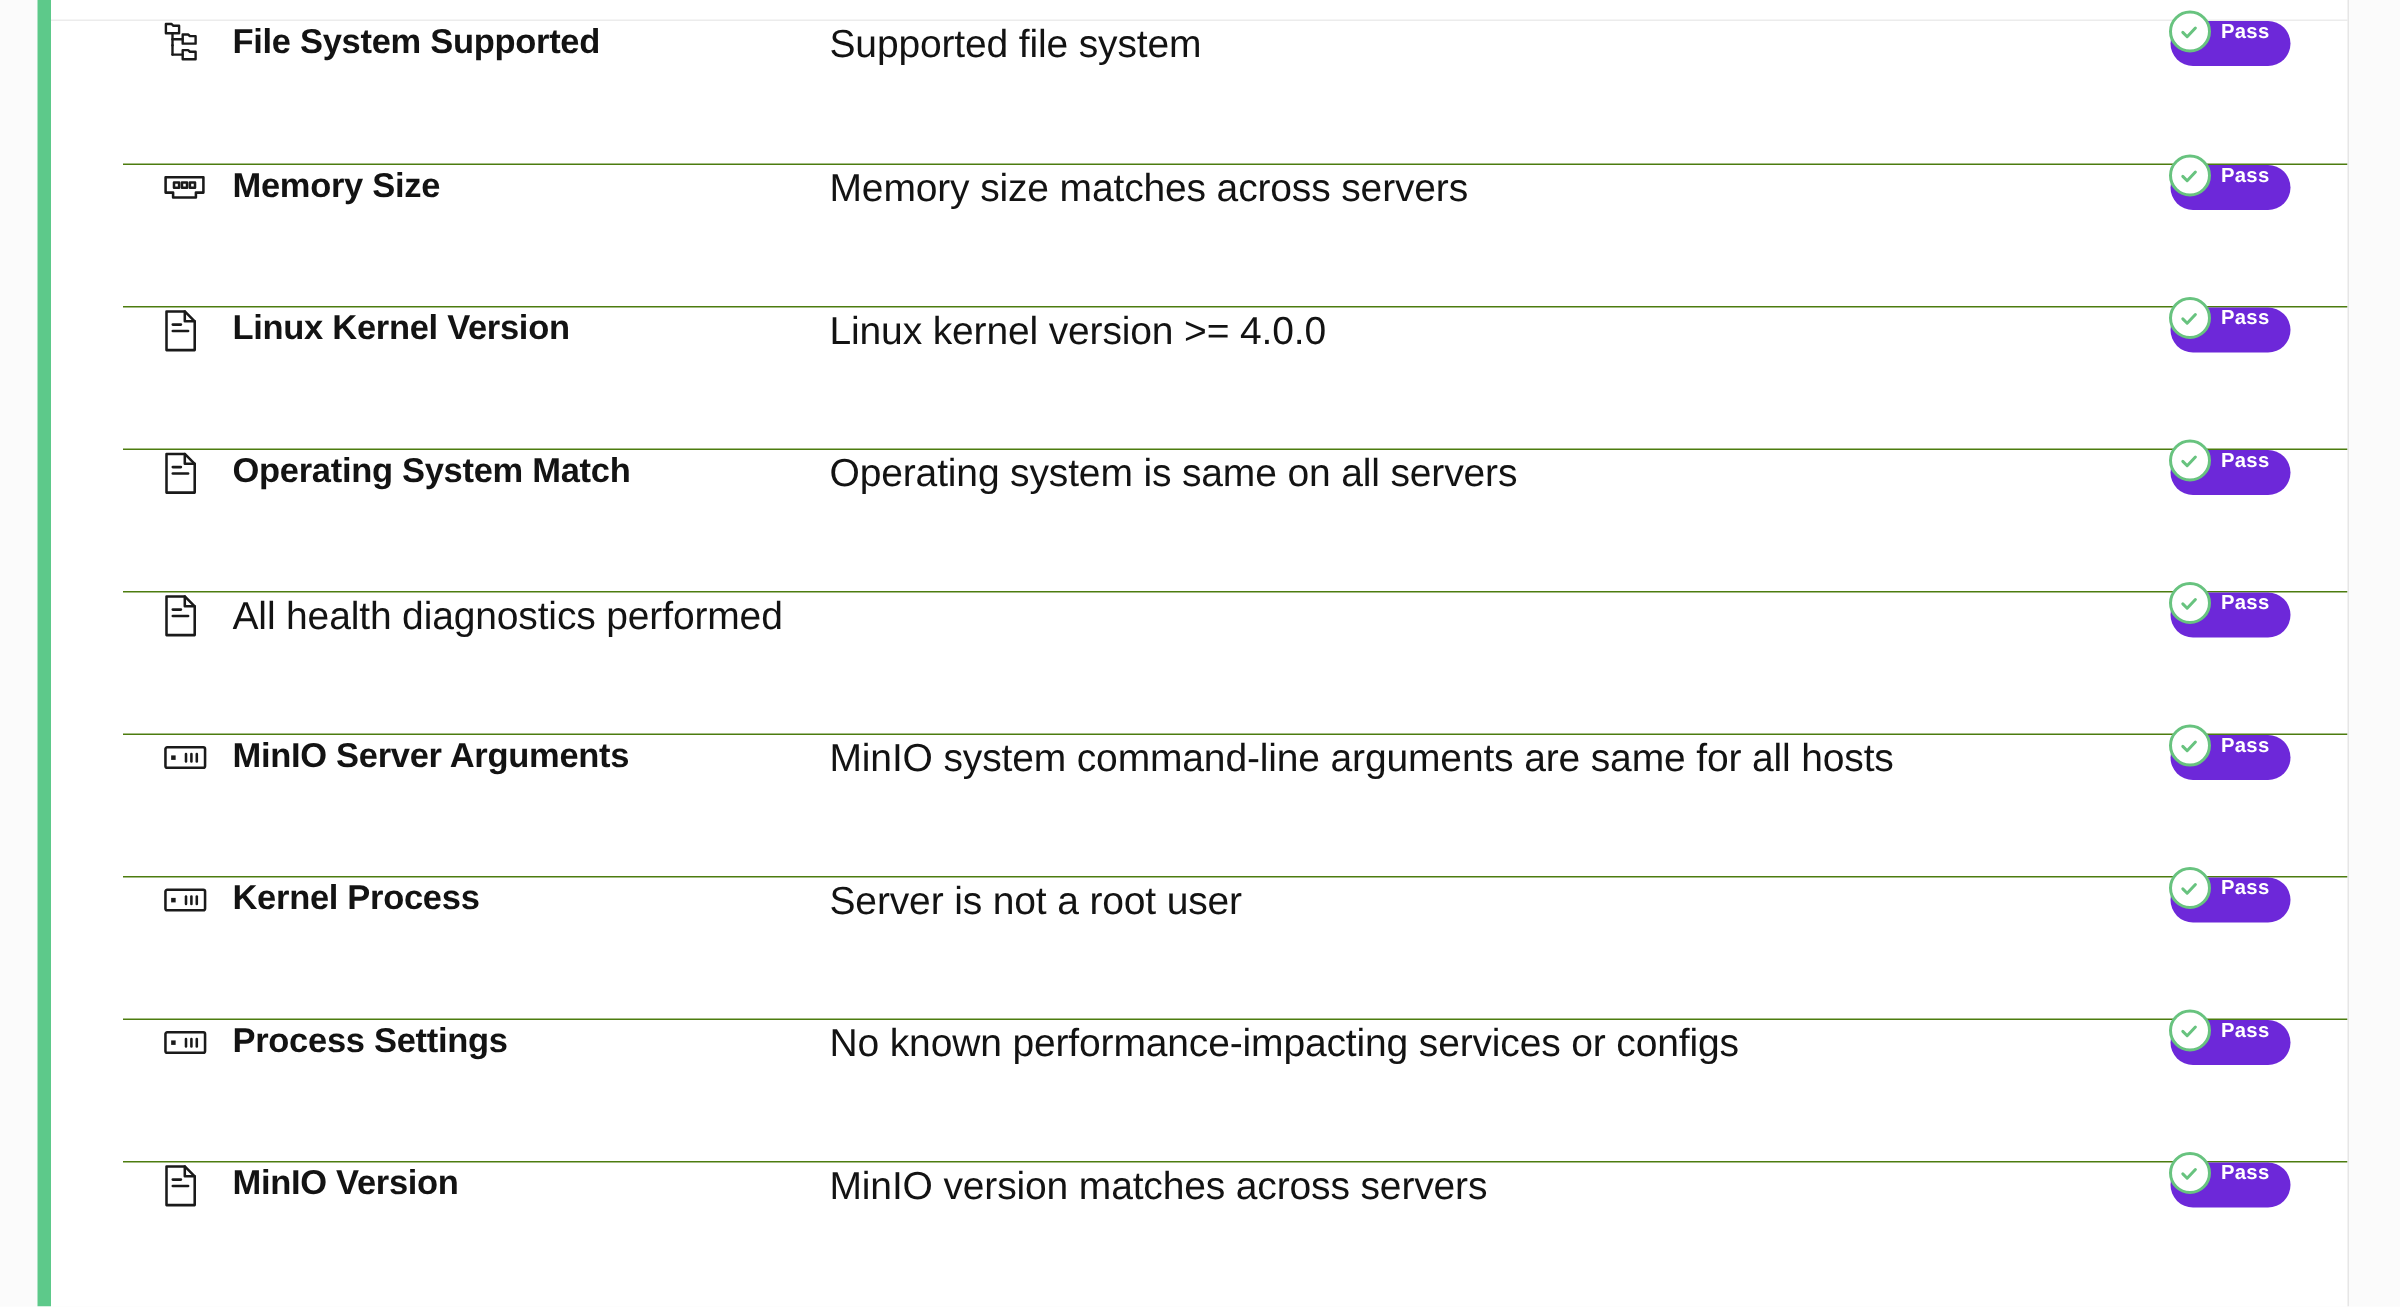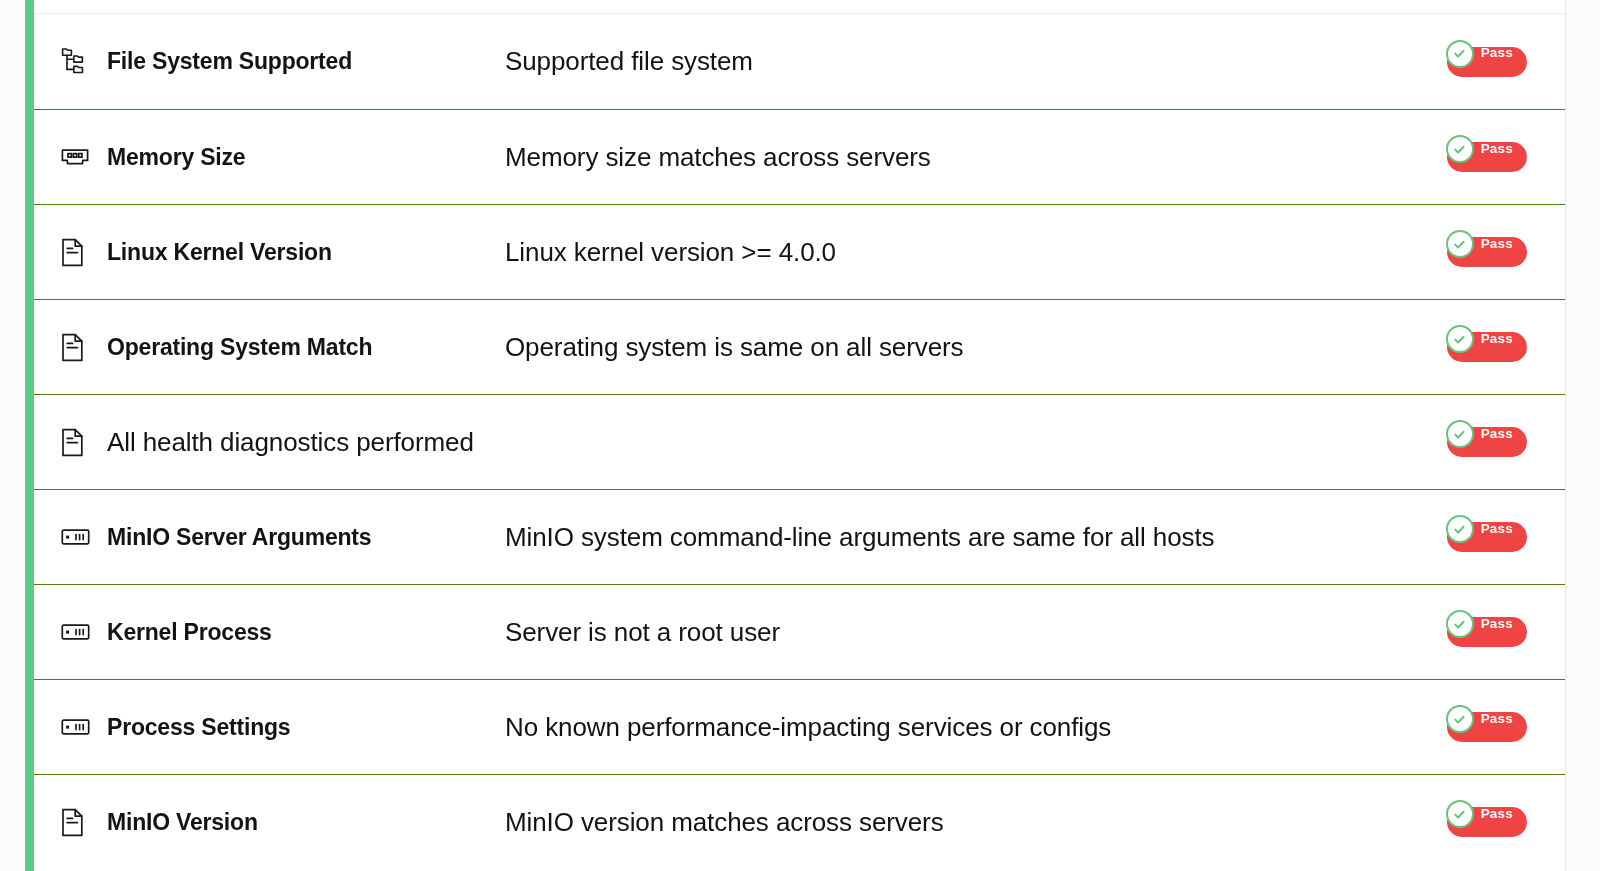--- a/index.html
+++ b/index.html
@@ -69,24 +69,24 @@
     right: 0;
     height: 1px;
     background: #ececec;
   }
 
   
   .check-row {
     position: relative;
     height: 95px;
     display: flex;
-    align-items: center;
     padding-left: 27px;
     padding-right: 20px;
     background: #ffffff;
+    margin-left: 48px;
   }
   .check-row + .check-row {
     border-top: 1px solid #4d7c0f;
   }
   
   .check-row:first-child { margin-top: 14px; }
 
   .row-icon {
     flex: 0 0 46px;
     width: 46px;
@@ -120,21 +120,21 @@
   }
 
   
   .status-badge {
     flex: 0 0 auto;
     display: inline-flex;
     align-items: center;
     height: 30px;
     padding: 0 14px 16px 0;
     border-radius: 16px;
-    background: #ef4444;
+    background: #6d28d9;
     margin-right: 18px;
     position: relative;
   }
   .badge-check {
     width: 28px;
     height: 28px;
     border-radius: 50%;
     background: #ffffff;
     border: 2px solid #68c37f;
     margin-left: -1px;

